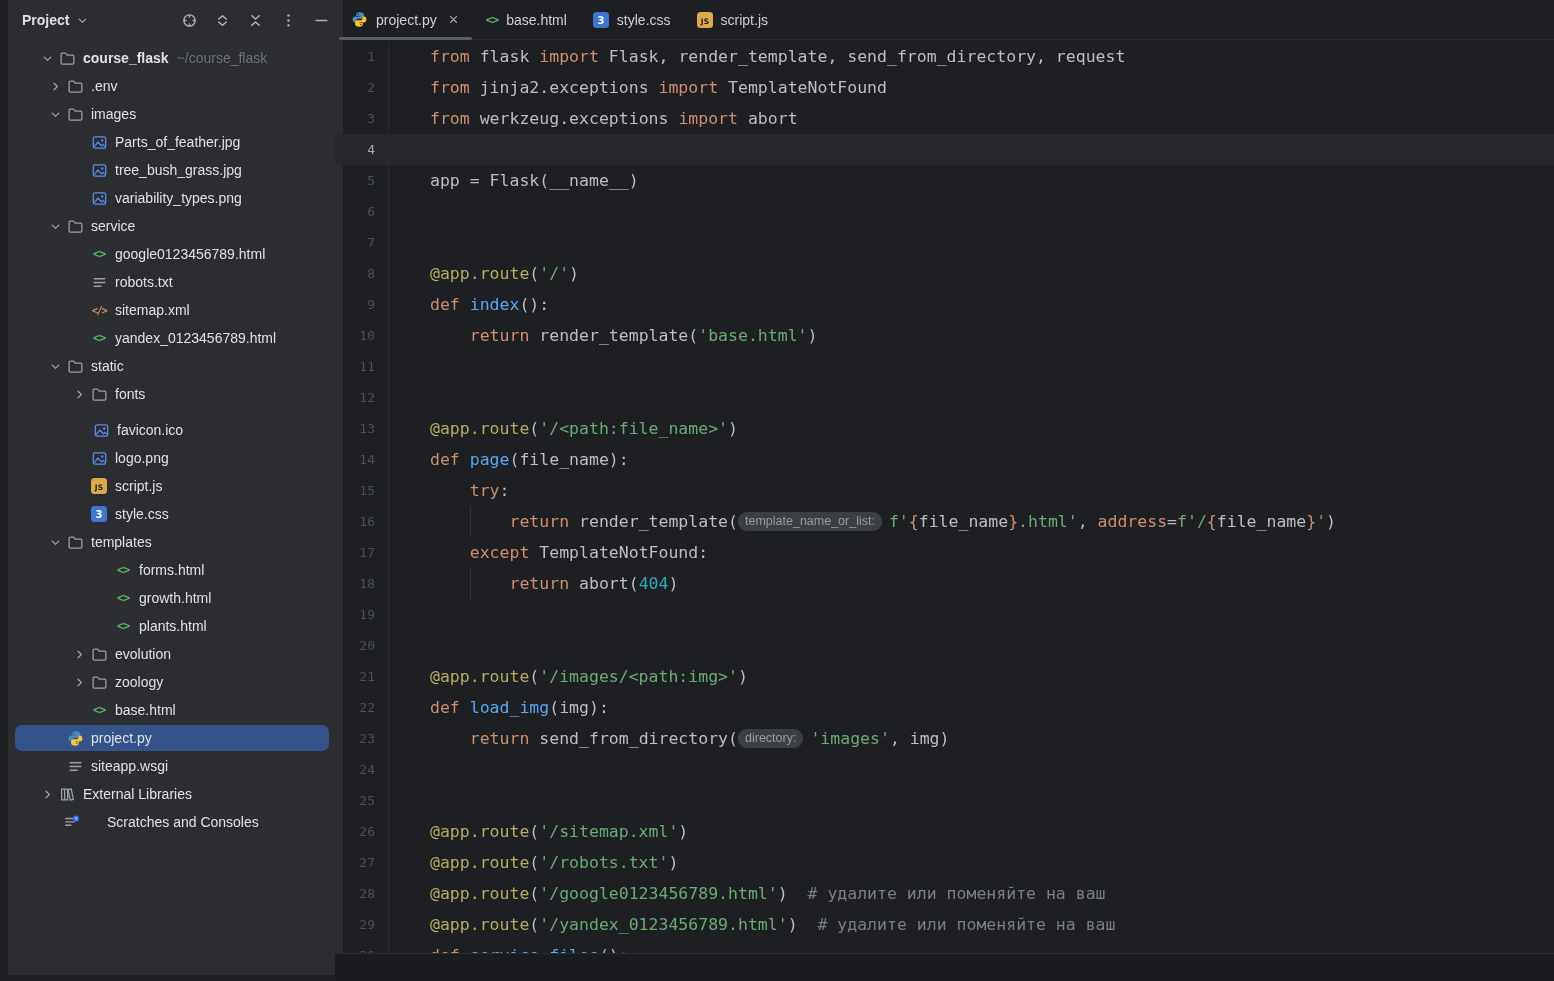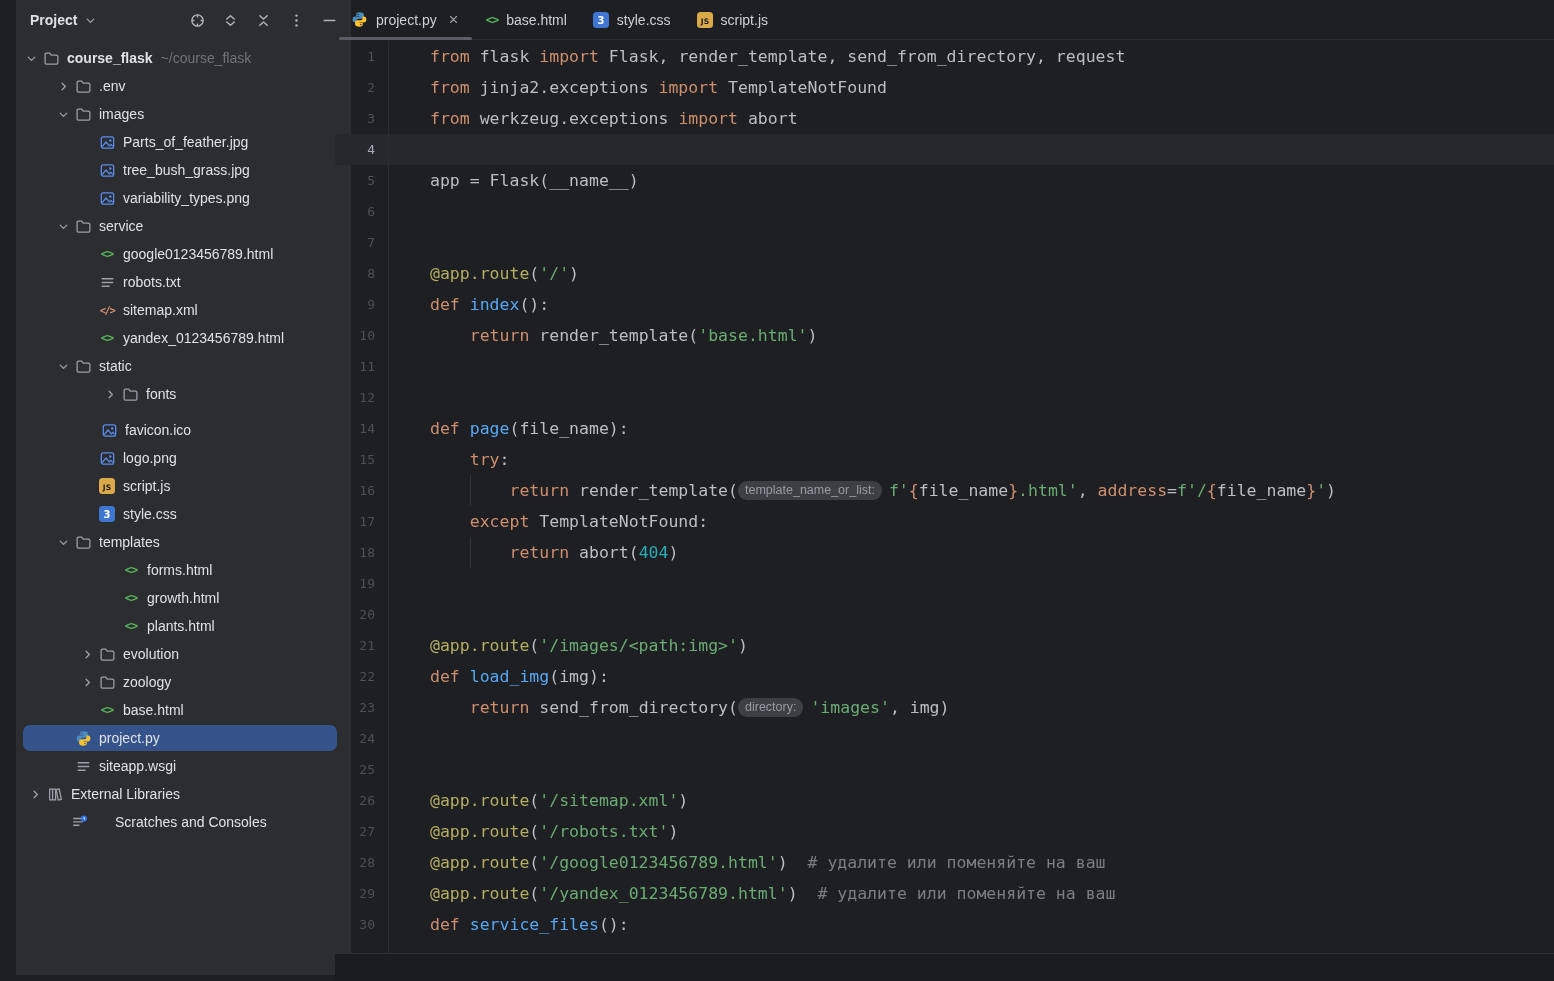--- a/index.html
+++ b/index.html
@@ -3,21 +3,21 @@
 <meta charset="utf-8">
 <style>
   html,body{margin:0;padding:0}
   body{
     width:1554px;height:981px;position:relative;overflow:hidden;
     background:#1E1F22;
     font-family:"Liberation Sans",sans-serif;
     -webkit-font-smoothing:antialiased;
   }
   
-  .panel{position:absolute;left:16px;top:0;width:335px;height:975px;background:#2B2D30;}
+  .panel{position:absolute;left:8px;top:0;width:335px;height:975px;background:#2B2D30;}
   .panel-header{height:40px;display:flex;align-items:center;padding:0 8px 0 14px;}
   .proj-drop{display:flex;align-items:center;gap:6px;color:#DFE1E5;font-size:14px;font-weight:700;cursor:pointer;}
   .toolbar{margin-left:auto;display:flex;gap:6px;align-items:center;}
   .tbtn{width:27px;height:27px;display:flex;align-items:center;justify-content:center;background:none;border:none;padding:0;border-radius:4px;cursor:pointer;}
   .tbtn span{display:flex}
   .tree{padding-top:4px;font-size:14px;color:#DFE1E5;}
   .row{height:28px;display:flex;align-items:center;position:relative;cursor:pointer;}
   .row>*{position:relative;z-index:1}
   .row.selected::before{content:"";position:absolute;left:7px;right:14px;top:1px;bottom:1px;background:#35538B;border-radius:7px;z-index:0;}
   .chev{width:22px;display:flex;justify-content:center;align-items:center;flex:none;}
@@ -104,21 +104,21 @@
         <button class="tbtn">
           <span>
             <svg width="17" height="17" viewBox="0 0 16 16" fill="none" stroke="#B0B3BA" stroke-width="1.4" stroke-linecap="round">
               <path d="M3 8h10"></path>
             </svg>
           </span>
         </button>
       </div>
   </div>
   <div class="tree">
-      <div class="row" style="padding-left: 4px;">
+      <div class="row" style="padding-left: 28px;">
         <span class="chev">
           <svg width="15" height="15" viewBox="0 0 16 16" fill="none" stroke="#9DA0A8" stroke-width="1.4" stroke-linecap="round" stroke-linejoin="round">
             <path d="M4.5 6.5 8 10l3.5-3.5"></path>
           </svg>
         </span>
         <span class="ficon">
           <svg width="17" height="17" viewBox="0 0 16 16" fill="none" stroke="#9DA0A8" stroke-width="1.2">
             <path d="M2 4.2C2 3.5 2.5 3 3.2 3h3.1l1.4 1.8h5.1c.7 0 1.2.5 1.2 1.2v6c0 .7-.5 1.2-1.2 1.2H3.2C2.5 13.2 2 12.7 2 12z"></path>
           </svg>
         </span>
@@ -233,21 +233,21 @@
             <path d="M4.5 6.5 8 10l3.5-3.5"></path>
           </svg>
         </span>
         <span class="ficon">
           <svg width="17" height="17" viewBox="0 0 16 16" fill="none" stroke="#9DA0A8" stroke-width="1.2">
             <path d="M2 4.2C2 3.5 2.5 3 3.2 3h3.1l1.4 1.8h5.1c.7 0 1.2.5 1.2 1.2v6c0 .7-.5 1.2-1.2 1.2H3.2C2.5 13.2 2 12.7 2 12z"></path>
           </svg>
         </span>
         <span class="label">static</span>
       </div>
-      <div class="row" style="padding-left: 60px; margin-left: 23px;">
+      <div class="row" style="padding-left: 60px;">
         <span class="chev">
           <svg width="15" height="15" viewBox="0 0 16 16" fill="none" stroke="#9DA0A8" stroke-width="1.4" stroke-linecap="round" stroke-linejoin="round">
             <path d="M6.5 4.5 10 8l-3.5 3.5"></path>
           </svg>
         </span>
         <span class="ficon">
           <svg width="17" height="17" viewBox="0 0 16 16" fill="none" stroke="#9DA0A8" stroke-width="1.2">
             <path d="M2 4.2C2 3.5 2.5 3 3.2 3h3.1l1.4 1.8h5.1c.7 0 1.2.5 1.2 1.2v6c0 .7-.5 1.2-1.2 1.2H3.2C2.5 13.2 2 12.7 2 12z"></path>
           </svg>
         </span>
@@ -374,21 +374,21 @@
       </div>
       <div class="row" style="padding-left: 36px;">
         <span class="chev"></span>
         <span class="ficon">
           <svg width="17" height="17" viewBox="0 0 16 16" fill="none" stroke="#9DA0A8" stroke-width="1.3" stroke-linecap="round">
             <path d="M3 4.5h10M3 8h10M3 11.5h6.5"></path>
           </svg>
         </span>
         <span class="label">siteapp.wsgi</span>
       </div>
-      <div class="row" style="padding-left: 8px;">
+      <div class="row" style="padding-left: 20px; margin-left: 8px;">
         <span class="chev">
           <svg width="15" height="15" viewBox="0 0 16 16" fill="none" stroke="#9DA0A8" stroke-width="1.4" stroke-linecap="round" stroke-linejoin="round">
             <path d="M6.5 4.5 10 8l-3.5 3.5"></path>
           </svg>
         </span>
         <span class="ficon">
           <svg width="17" height="17" viewBox="0 0 16 16" fill="none" stroke="#9DA0A8" stroke-width="1.2">
             <path d="M2.5 3h2.8v10H2.5zM5.3 3h2.8v10H5.3z"></path>
             <path d="M8.6 3.5l2.9-.6 2 9.7-2.9.6z"></path>
           </svg>
@@ -494,20 +494,24 @@
       </div>
       <div class="code-line">
         <span class="lnum">11</span>
         <span class="content"></span>
       </div>
       <div class="code-line">
         <span class="lnum">12</span>
         <span class="content"></span>
       </div>
       <div class="code-line">
+        <span class="lnum">13</span>
+        <span class="content"><span class="tok-deco">@app.route</span><span class="tok-txt">(</span><span class="tok-str">'/&lt;path:file_name&gt;'</span><span class="tok-txt">)</span></span>
+      </div>
+      <div class="code-line">
         <span class="lnum">14</span>
         <span class="content"><span class="tok-kw">def</span><span class="tok-txt"> </span><span class="tok-fn">page</span><span class="tok-txt">(file_name):</span></span>
       </div>
       <div class="code-line">
         <span class="lnum">15</span>
         <span class="content"><span class="tok-txt">    </span><span class="tok-kw">try</span><span class="tok-txt">:</span></span>
       </div>
       <div class="code-line">
         <span class="lnum">16</span>
         <span class="content"><span class="tok-txt">        </span><span class="tok-kw">return</span><span class="tok-txt"> render_template(</span><span class="hint">template_name_or_list:</span><span class="tok-str">f'</span><span class="tok-brace">{</span><span class="tok-txt">file_name</span><span class="tok-brace">}</span><span class="tok-str">.html'</span><span class="tok-txt">, </span><span class="tok-arg">address</span><span class="tok-txt">=</span><span class="tok-str">f'/</span><span class="tok-brace">{</span><span class="tok-txt">file_name</span><span class="tok-brace">}</span><span class="tok-str">'</span><span class="tok-txt">)</span></span>

